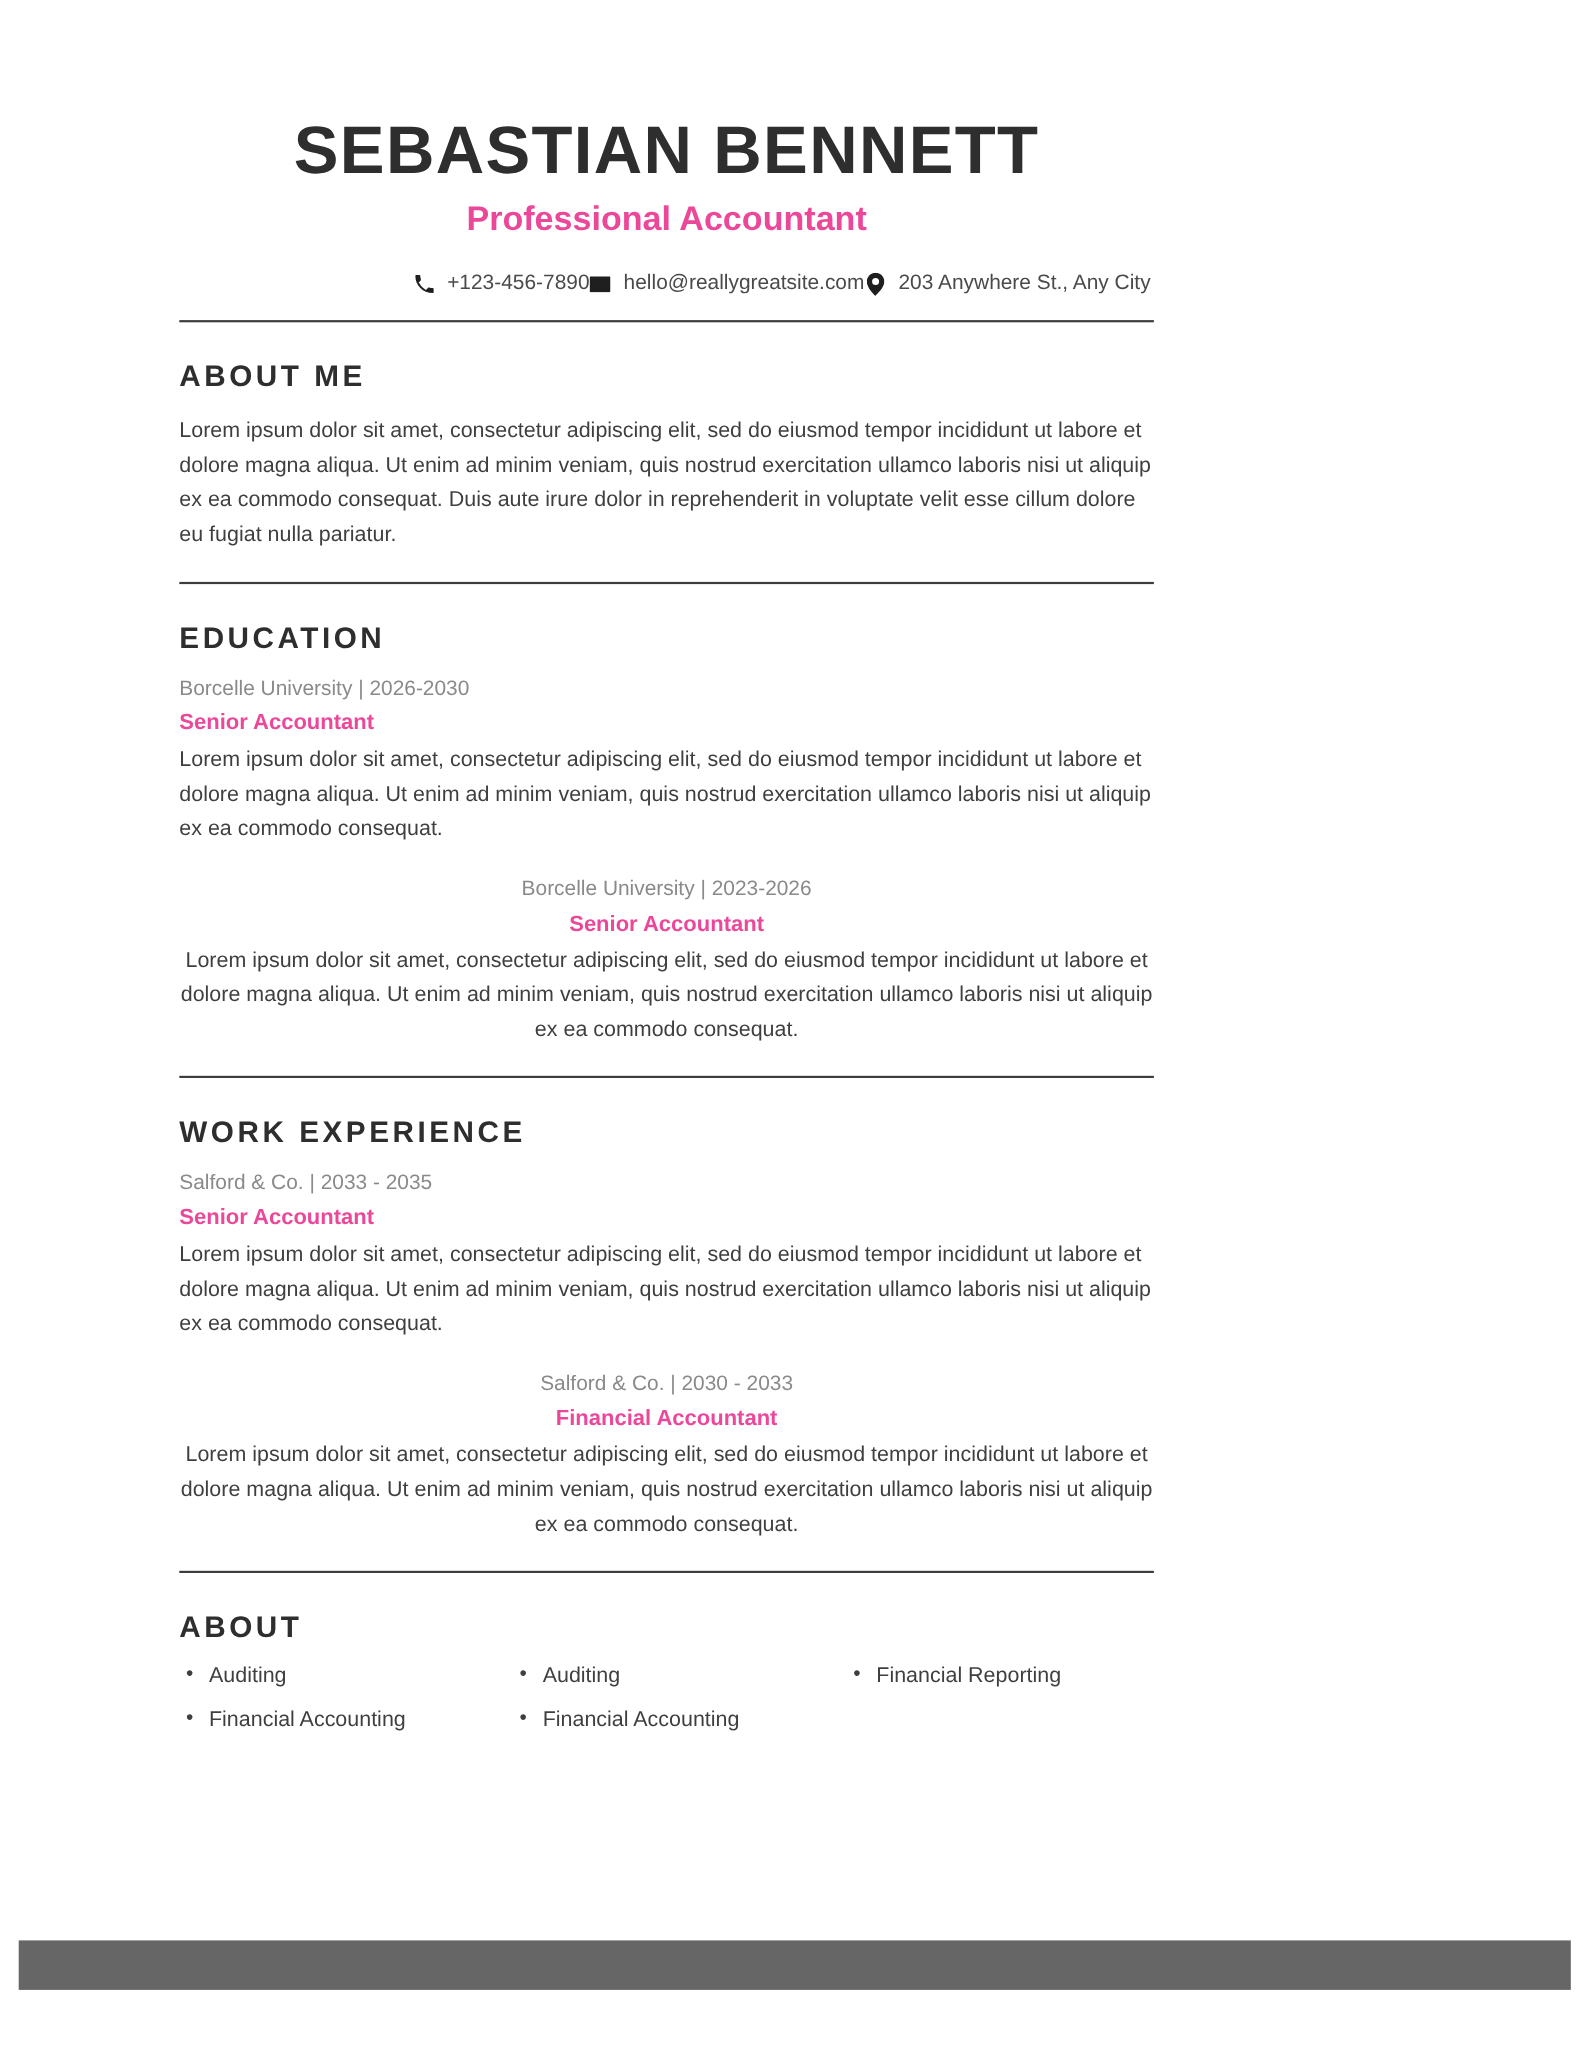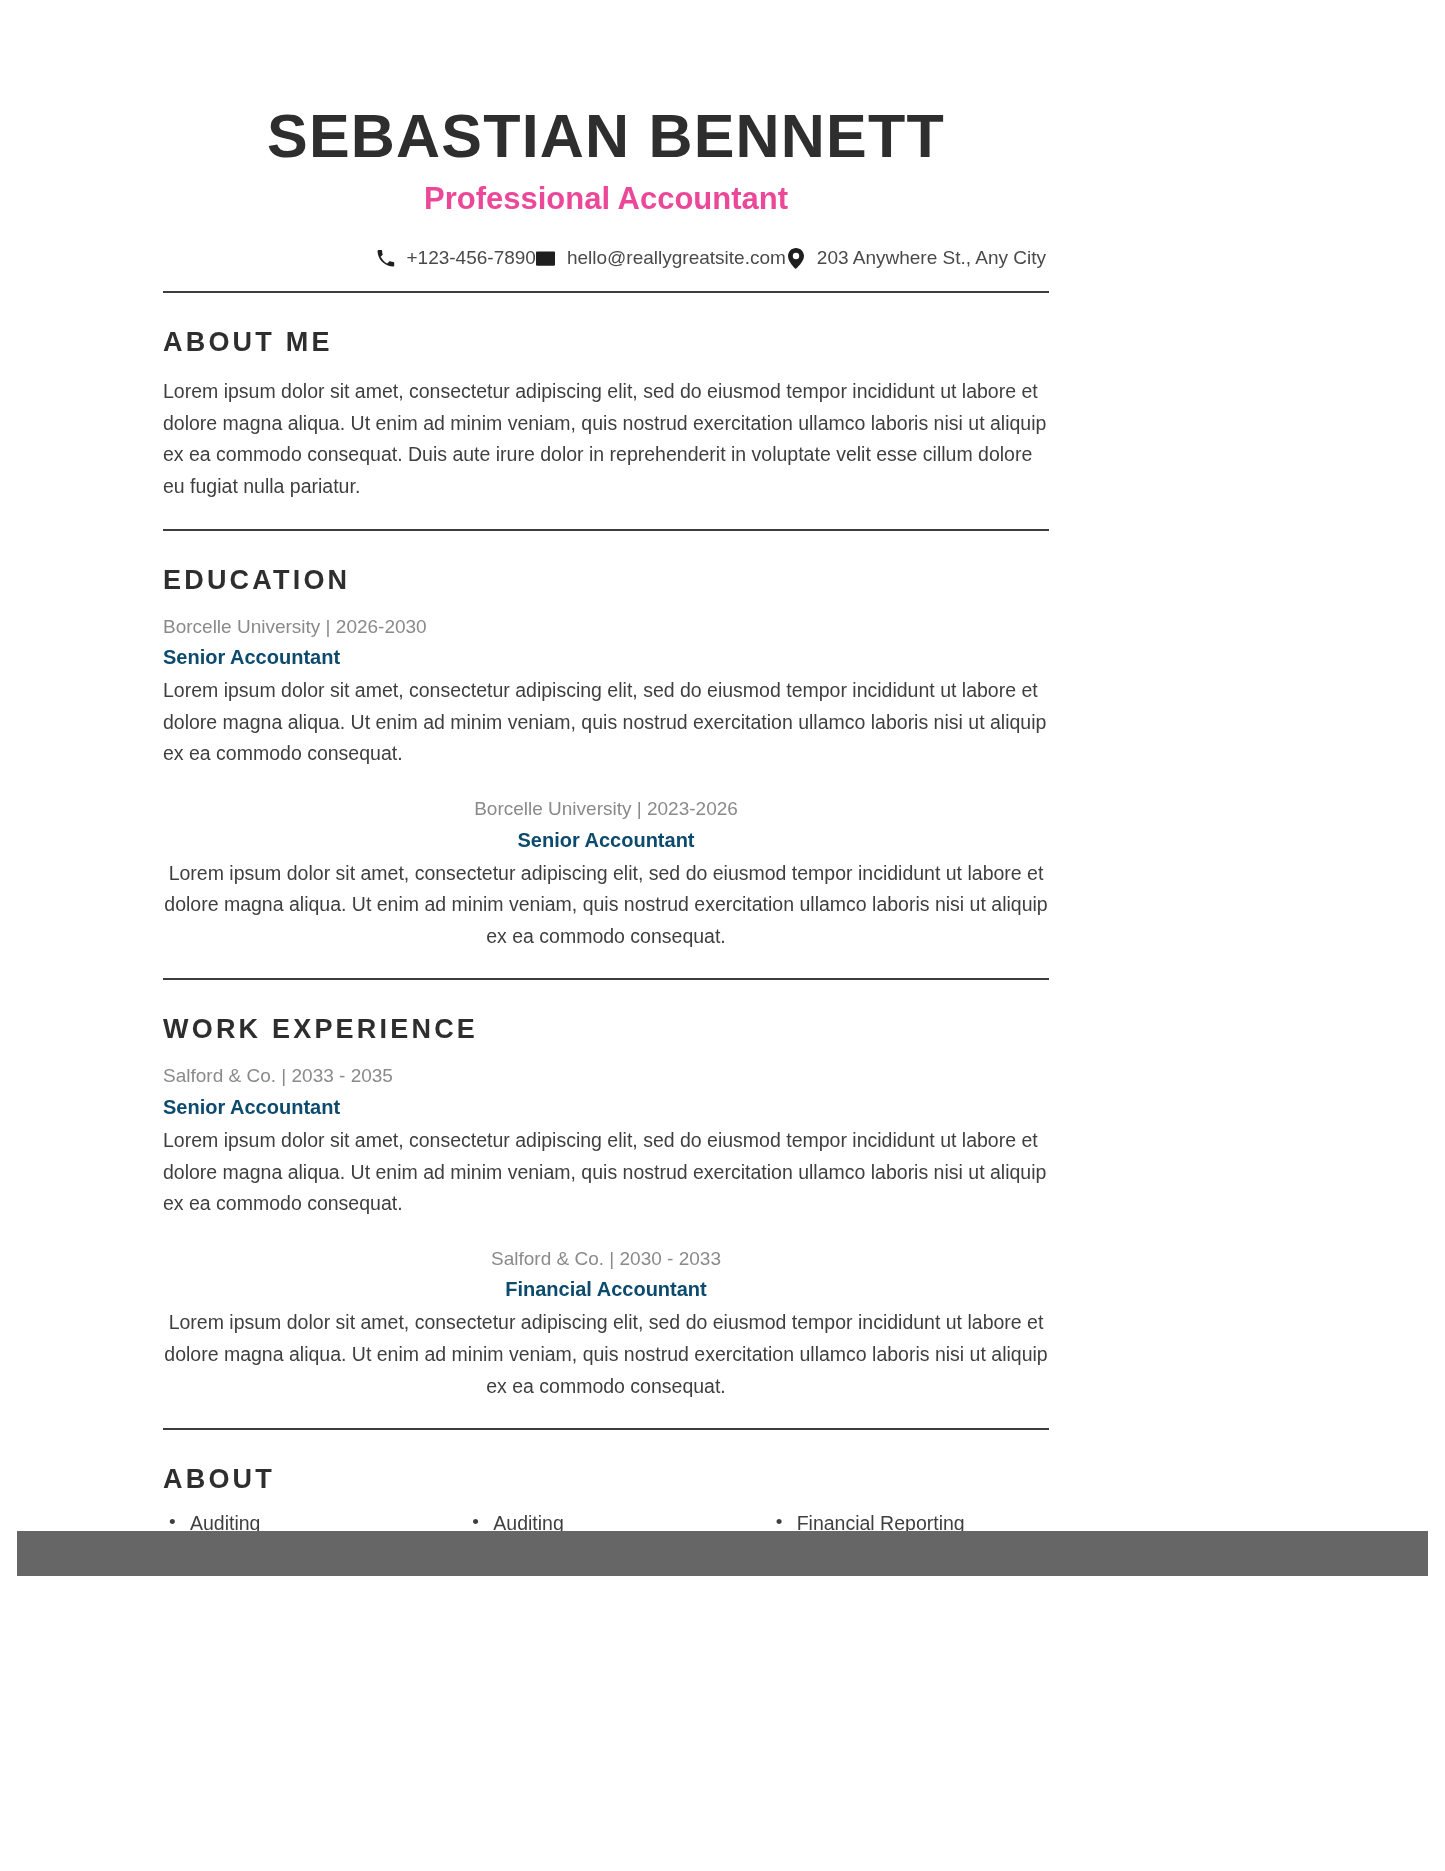--- a/index.html
+++ b/index.html
@@ -14,21 +14,21 @@
     font-family: "Liberation Sans", sans-serif;
     color: #3a3a3a;
     position: relative;
     overflow: hidden;
   }
 
   .page {
     position: absolute;
     left: 0; top: 0;
     width: 1445px;
-    height: 1576px;
+    height: 1809px;
     background: #ffffff;
   }
 
   .content {
     position: absolute;
     left: 163px;
     top: 0;
     width: 886px;
   }
 
@@ -110,21 +110,21 @@
   .entry:last-child { margin-bottom: 0; text-align: center; }
   .entry-meta {
     font-size: 19px;
     color: #8a8a8a;
     margin: 0 0 5px 0;
     line-height: 1.35;
   }
   .entry-title {
     font-size: 20px;
     font-weight: bold;
-    color: #0c4a6e;
+    color: #ec4899;
     margin: 0 0 4px 0;
     line-height: 1.35;
   }
 
   .gap-before-rule { height: 26px; }
 
   
   .skills-grid {
     display: grid;
     grid-template-columns: 1fr 1fr 1fr;

